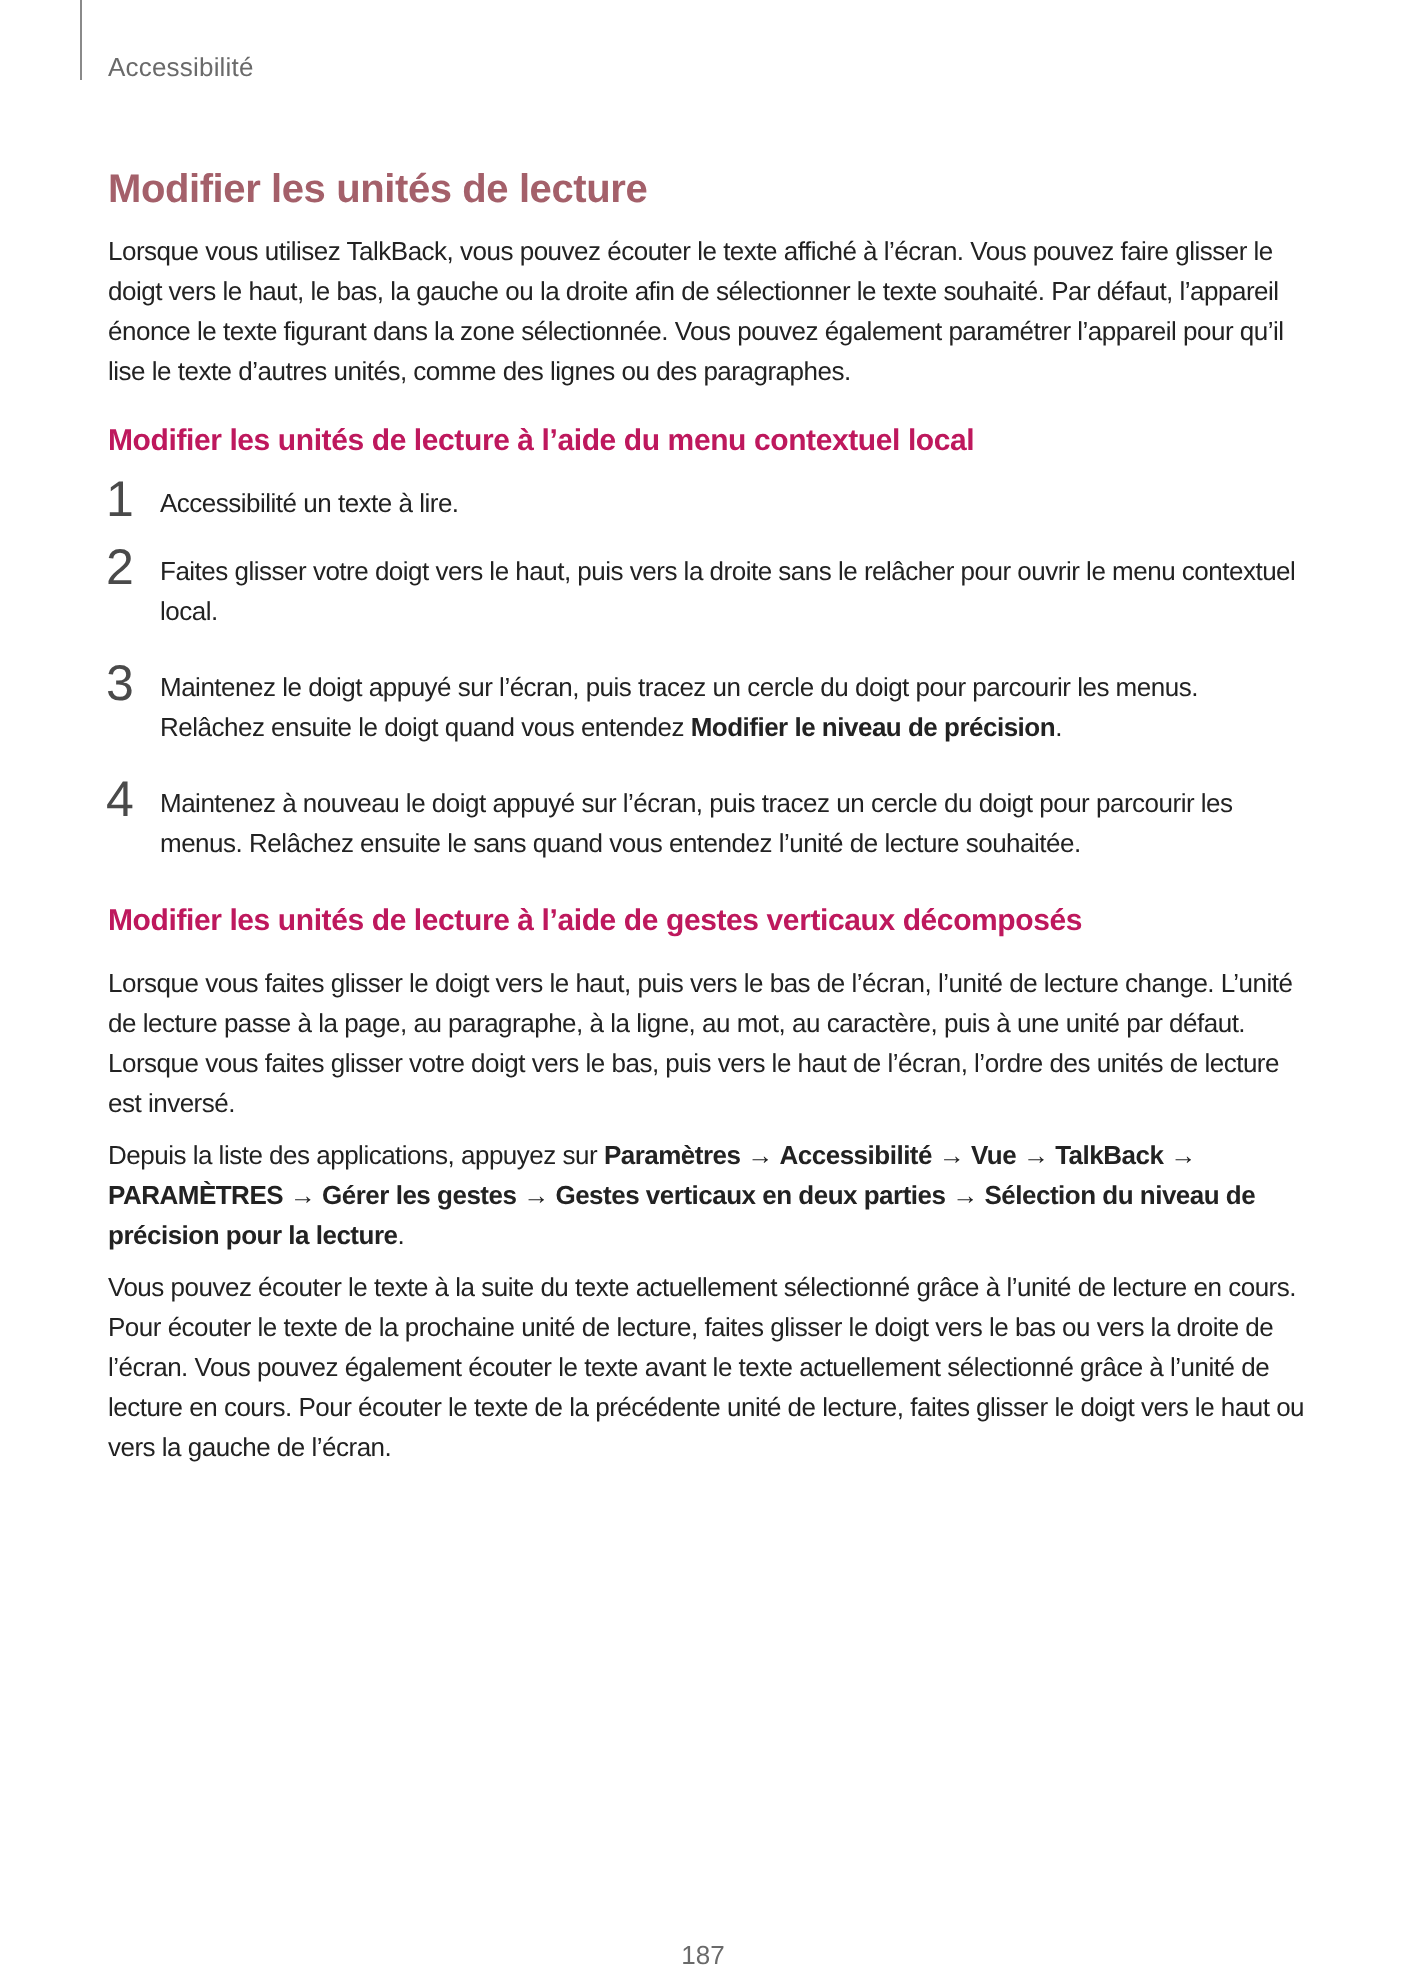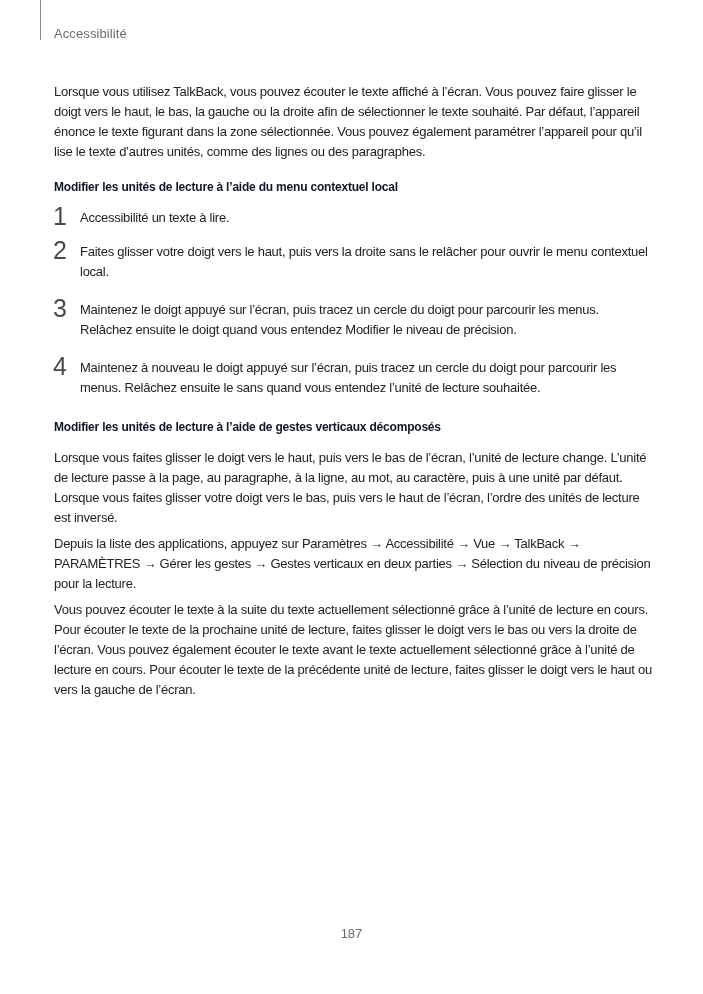--- a/index.html
+++ b/index.html
@@ -46,23 +46,23 @@
       letter-spacing: -0.2px;
     }
     p {
       margin: 0;
       font-size: 13px;
       line-height: 20px;
       letter-spacing: -0.25px;
     }
     .intro { margin-bottom: 14px; }
     .section-title {
-      font-size: 12px;
+      font-size: 15px;
       font-weight: bold;
-      color: #0f172a;
+      color: #be185d;
       margin: 8px 0 10px 0;
       line-height: 22px;
       letter-spacing: -0.2px;
     }
     .steps {
       list-style: none;
       margin: 0;
       padding: 0;
     }
     .step {
@@ -76,39 +76,40 @@
       left: -1px;
       top: -6px;
       font-size: 25px;
       line-height: 28px;
       color: #4a4a4a;
       font-weight: normal;
     }
     .step p { line-height: 20px; }
     .note { margin-top: -8px; margin-bottom: 14px; }
     .link { color: #2d6fa8; }
-    b { font-weight: normal; }
+    b { font-weight: bold; }
     .para { margin-bottom: 6px; }
     .page-number {
       position: absolute;
       left: 0;
       width: 703px;
-      top: 926px;
+      top: 970px;
       text-align: center;
       font-size: 13px;
       color: #6a6a6a;
     }
   </style>
 </head>
 <body>
 
 <div class="header-rule"></div>
 <div class="header-label">Accessibilité</div>
 
 <div class="content">
+  <h1 class="page-title">Modifier les unités de lecture</h1>
   <p class="intro">Lorsque vous utilisez TalkBack, vous pouvez écouter le texte affiché à l’écran. Vous pouvez faire glisser le doigt vers le haut, le bas, la gauche ou la droite afin de sélectionner le texte souhaité. Par défaut, l’appareil énonce le texte figurant dans la zone sélectionnée. Vous pouvez également paramétrer l’appareil pour qu’il lise le texte d’autres unités, comme des lignes ou des paragraphes.</p>
 
   <h2 class="section-title">Modifier les unités de lecture à l’aide du menu contextuel local</h2>
 
   <ol class="steps">
     <li class="step">
       <span class="step-num">1</span>
       <p>Accessibilité un texte à lire.</p>
     </li>
     <li class="step">

